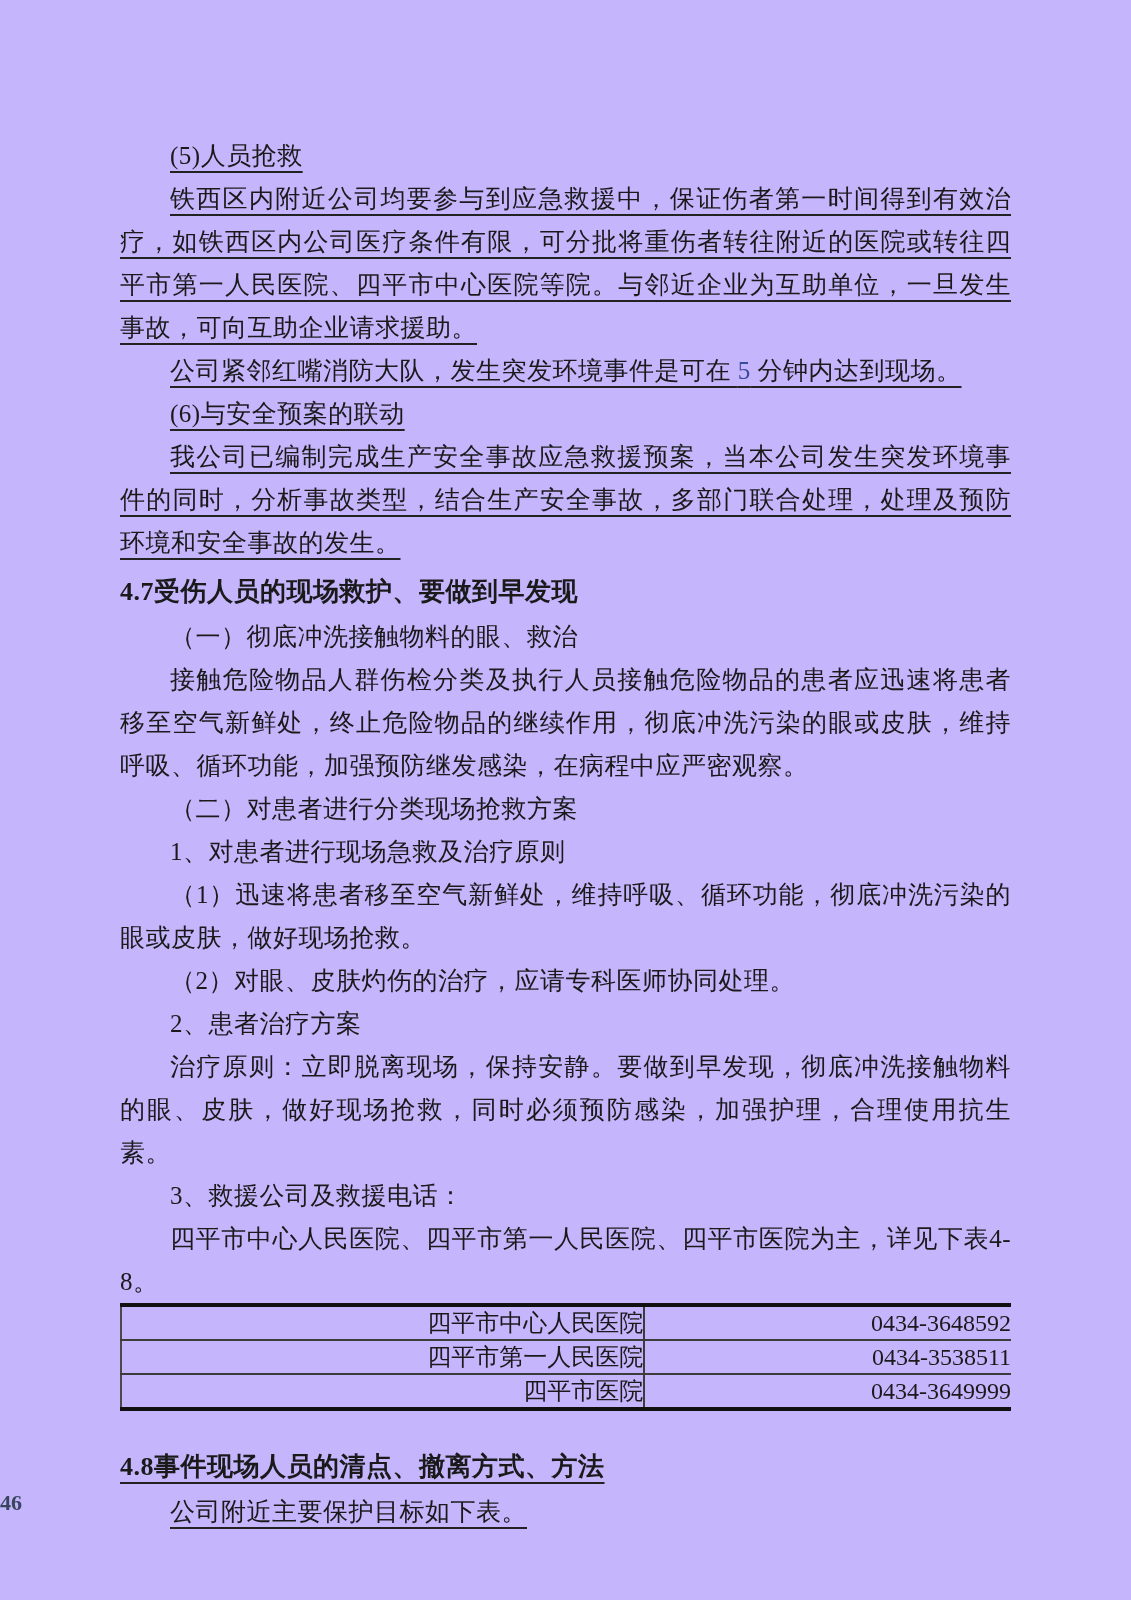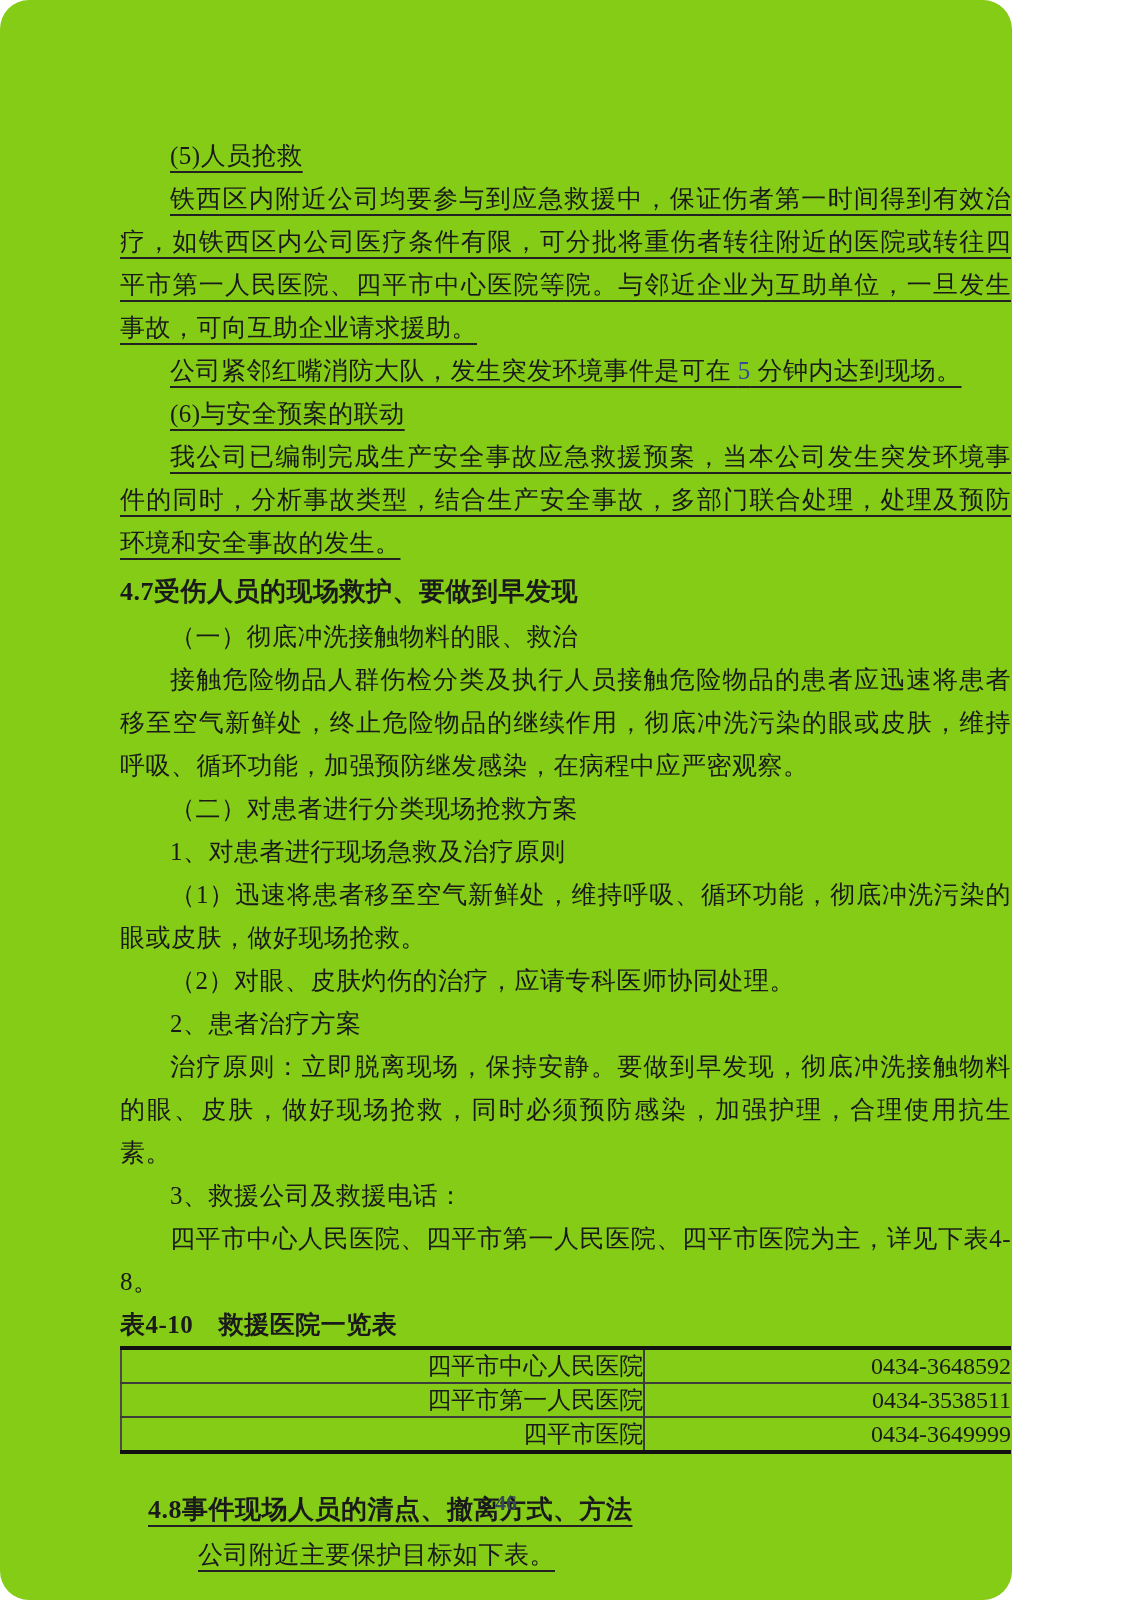--- a/index.html
+++ b/index.html
@@ -4,26 +4,25 @@
 <style>
   :root{
     --text:#1a1a1a;
     --accent-number:#3a4a9c;
     --page-number:#39465e;
     --table-border:#111111;
   }
   html,body{margin:0;padding:0;background:#ffffff;}
   .page{
     position:relative;
-    width:1012px;height:1600px;
-    background:#84cc16;
+    width:1131px;height:1600px;
+    background:#c4b5fd;
     color:var(--text);
     font-family:"Liberation Serif","DejaVu Serif",serif;
     overflow:hidden;
-    border-radius:29px;
   }
   .content{
     position:absolute;
     left:120px;top:134px;
     width:891px;
   }
   p.line{
     margin:0;
     font-size:25px;
     line-height:43px;
@@ -67,26 +66,26 @@
     font-size:24px;
     padding:0;
   }
   td.cell-name{
     width:58.8%;
     border-right:2px solid #3c3c3c;
   }
   td.cell-phone{
     font-family:"Liberation Serif","DejaVu Serif",serif;
   }
-  .after-table{ margin-top:32px;margin-left:28px; }
+  .after-table{ margin-top:32px; }
   .footer{
     position:absolute;
     left:0;right:0;
     bottom:84px;
-    text-align:center;
+    text-align:left;
     font-size:22px;
     font-weight:700;
     color:var(--page-number);
     font-family:"Liberation Serif","DejaVu Serif",serif;
   }
 </style>
 </head>
 <body>
 
 <div class="page">
@@ -104,21 +103,20 @@
         <p class="line indent"><span>（二）对患者进行分类现场抢救方案</span></p>
         <p class="line indent"><span>1、对患者进行现场急救及治疗原则</span></p>
         <p class="line indent"><span>（1）迅速将患者移至空气新鲜处，维持呼吸、循环功能，彻底冲洗污染的眼或皮肤，做好现场抢救。</span></p>
         <p class="line indent"><span>（2）对眼、皮肤灼伤的治疗，应请专科医师协同处理。</span></p>
         <p class="line indent"><span>2、患者治疗方案</span></p>
         <p class="line indent"><span>治疗原则：立即脱离现场，保持安静。要做到早发现，彻底冲洗接触物料的眼、皮肤，做好现场抢救，同时必须预防感染，加强护理，合理使用抗生素。</span></p>
         <p class="line indent"><span>3、救援公司及救援电话：</span></p>
         <p class="line indent"><span>四平市中心人民医院、四平市第一人民医院、四平市医院为主，详见下表4-8。</span></p>
       </div>
 
-    <p class="line table-title">表4-10　救援医院一览表</p>
 
     <table class="rescue">
       <tbody>
   <tr>
     <td class="cell-name">四平市中心人民医院</td>
     <td class="cell-phone">0434-3648592</td>
   </tr>
 
   <tr>
     <td class="cell-name">四平市第一人民医院</td>

